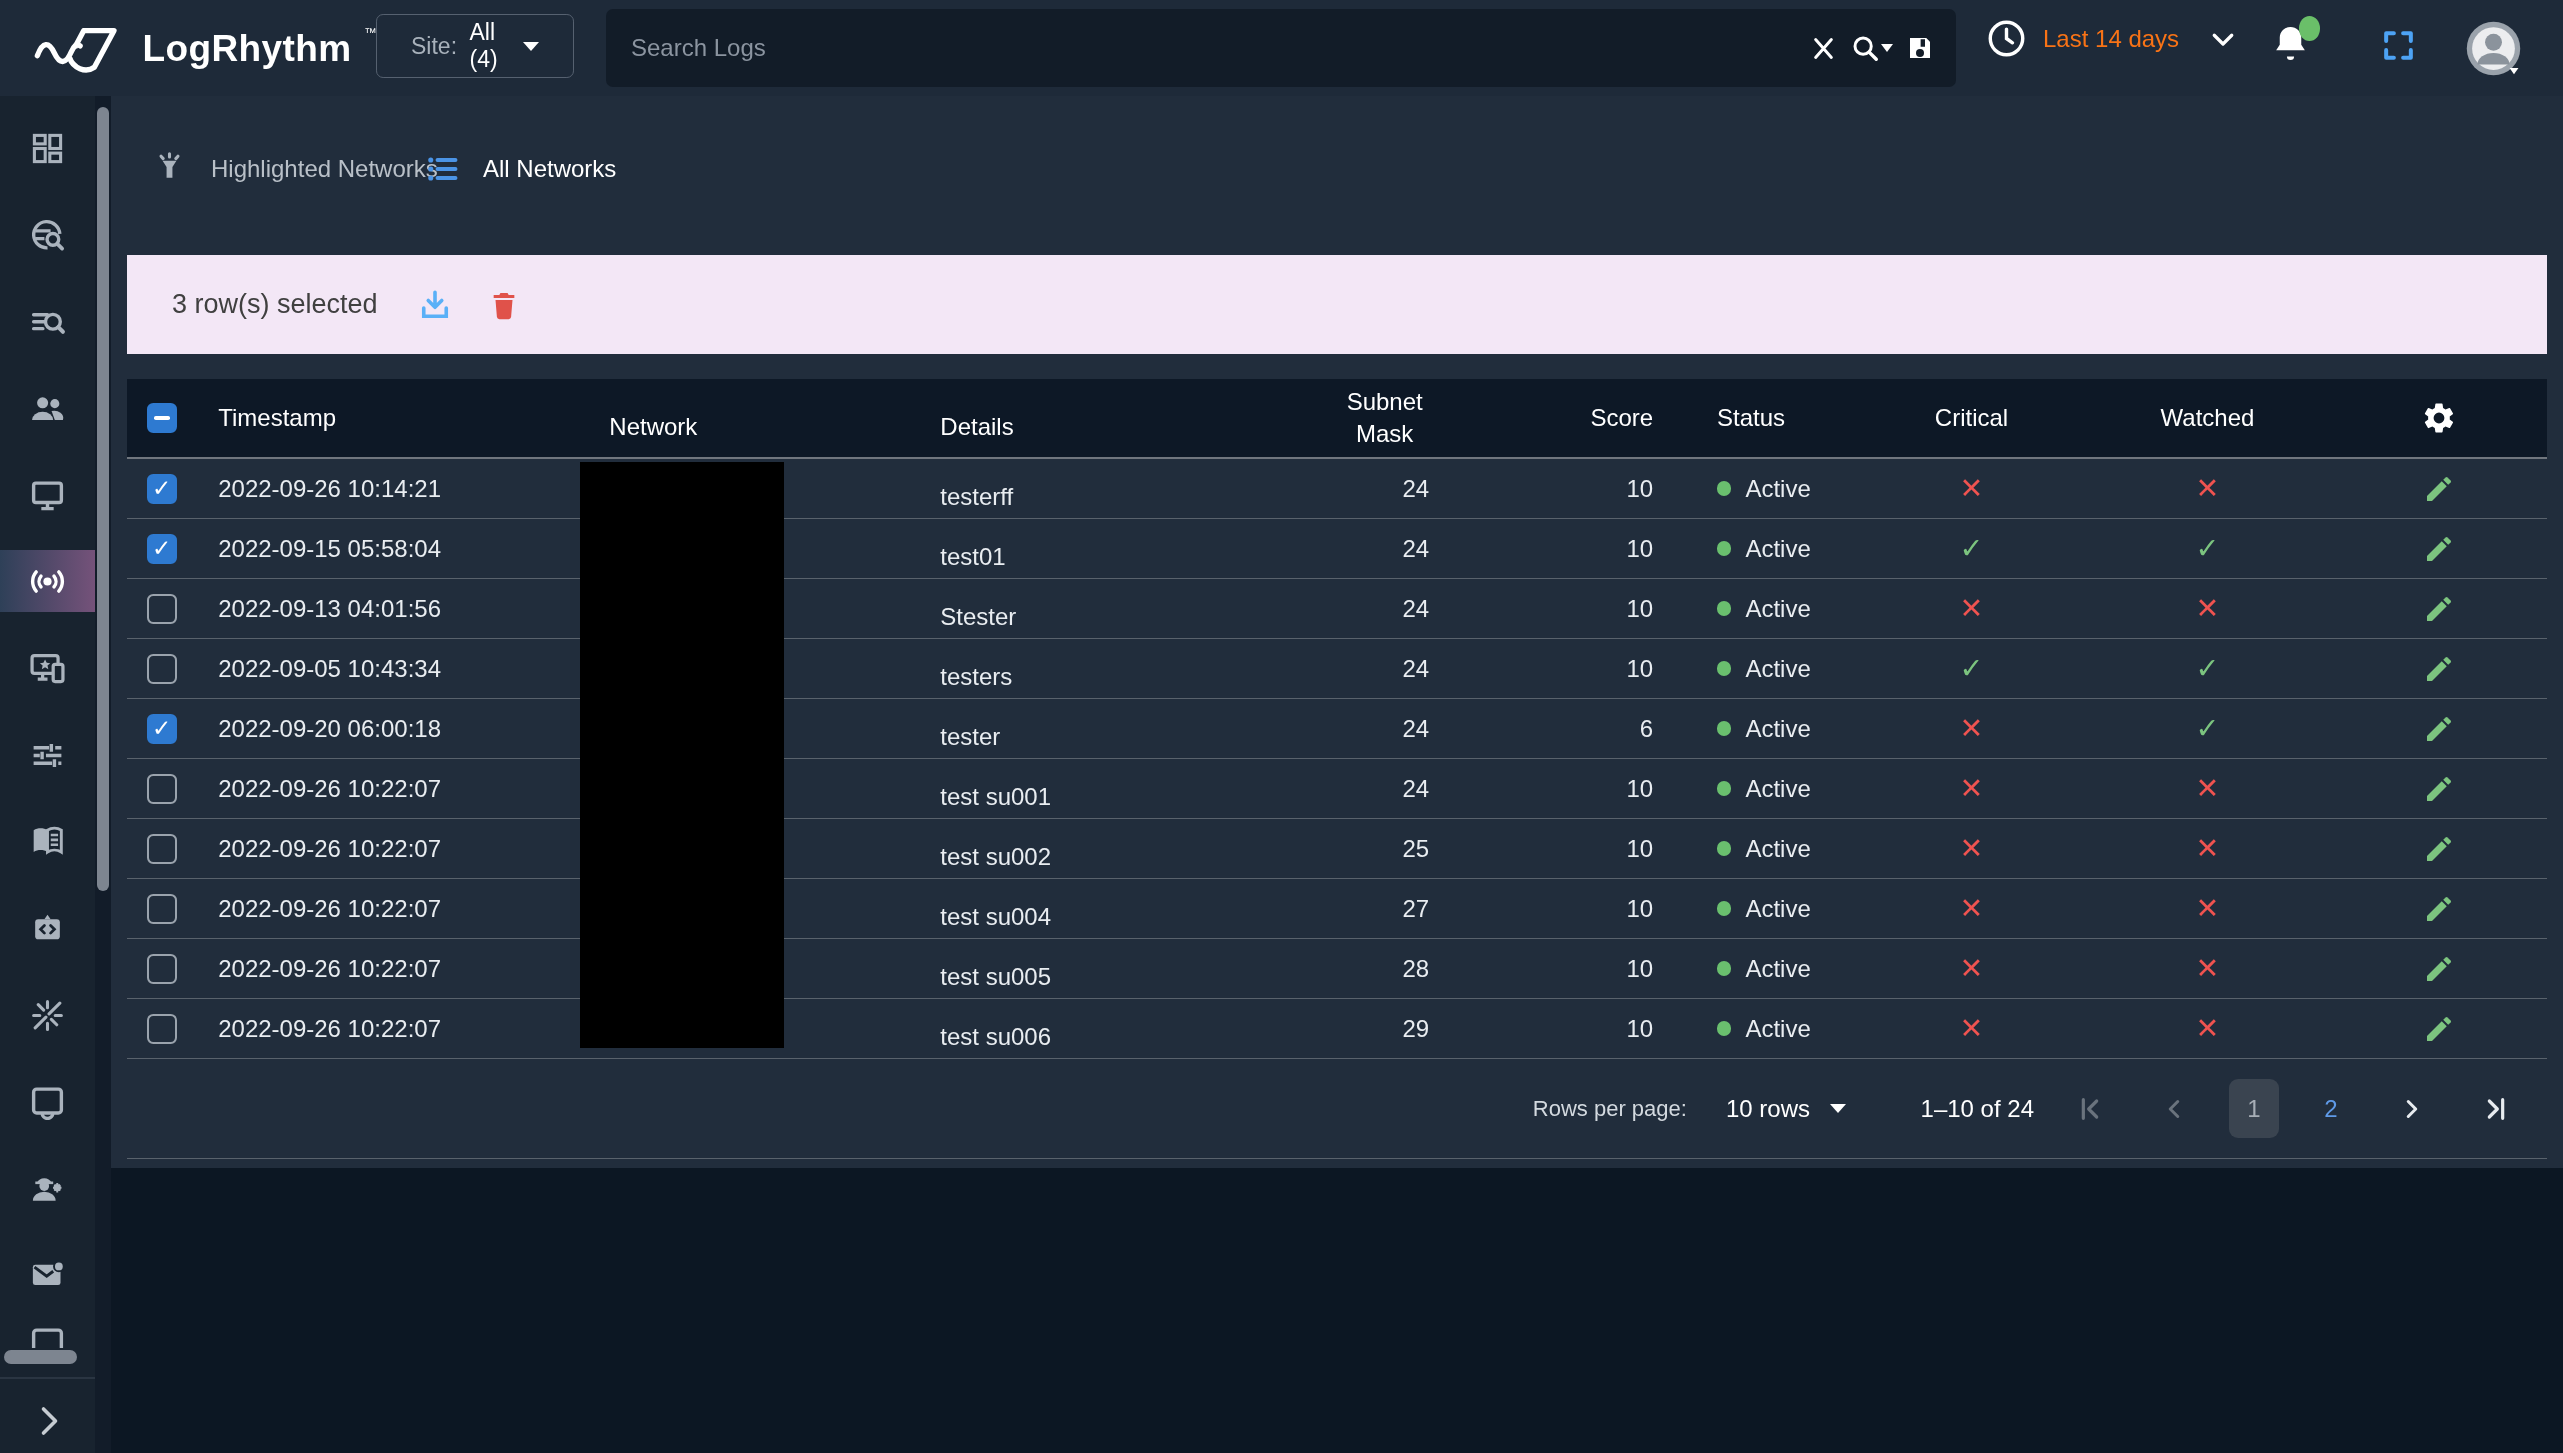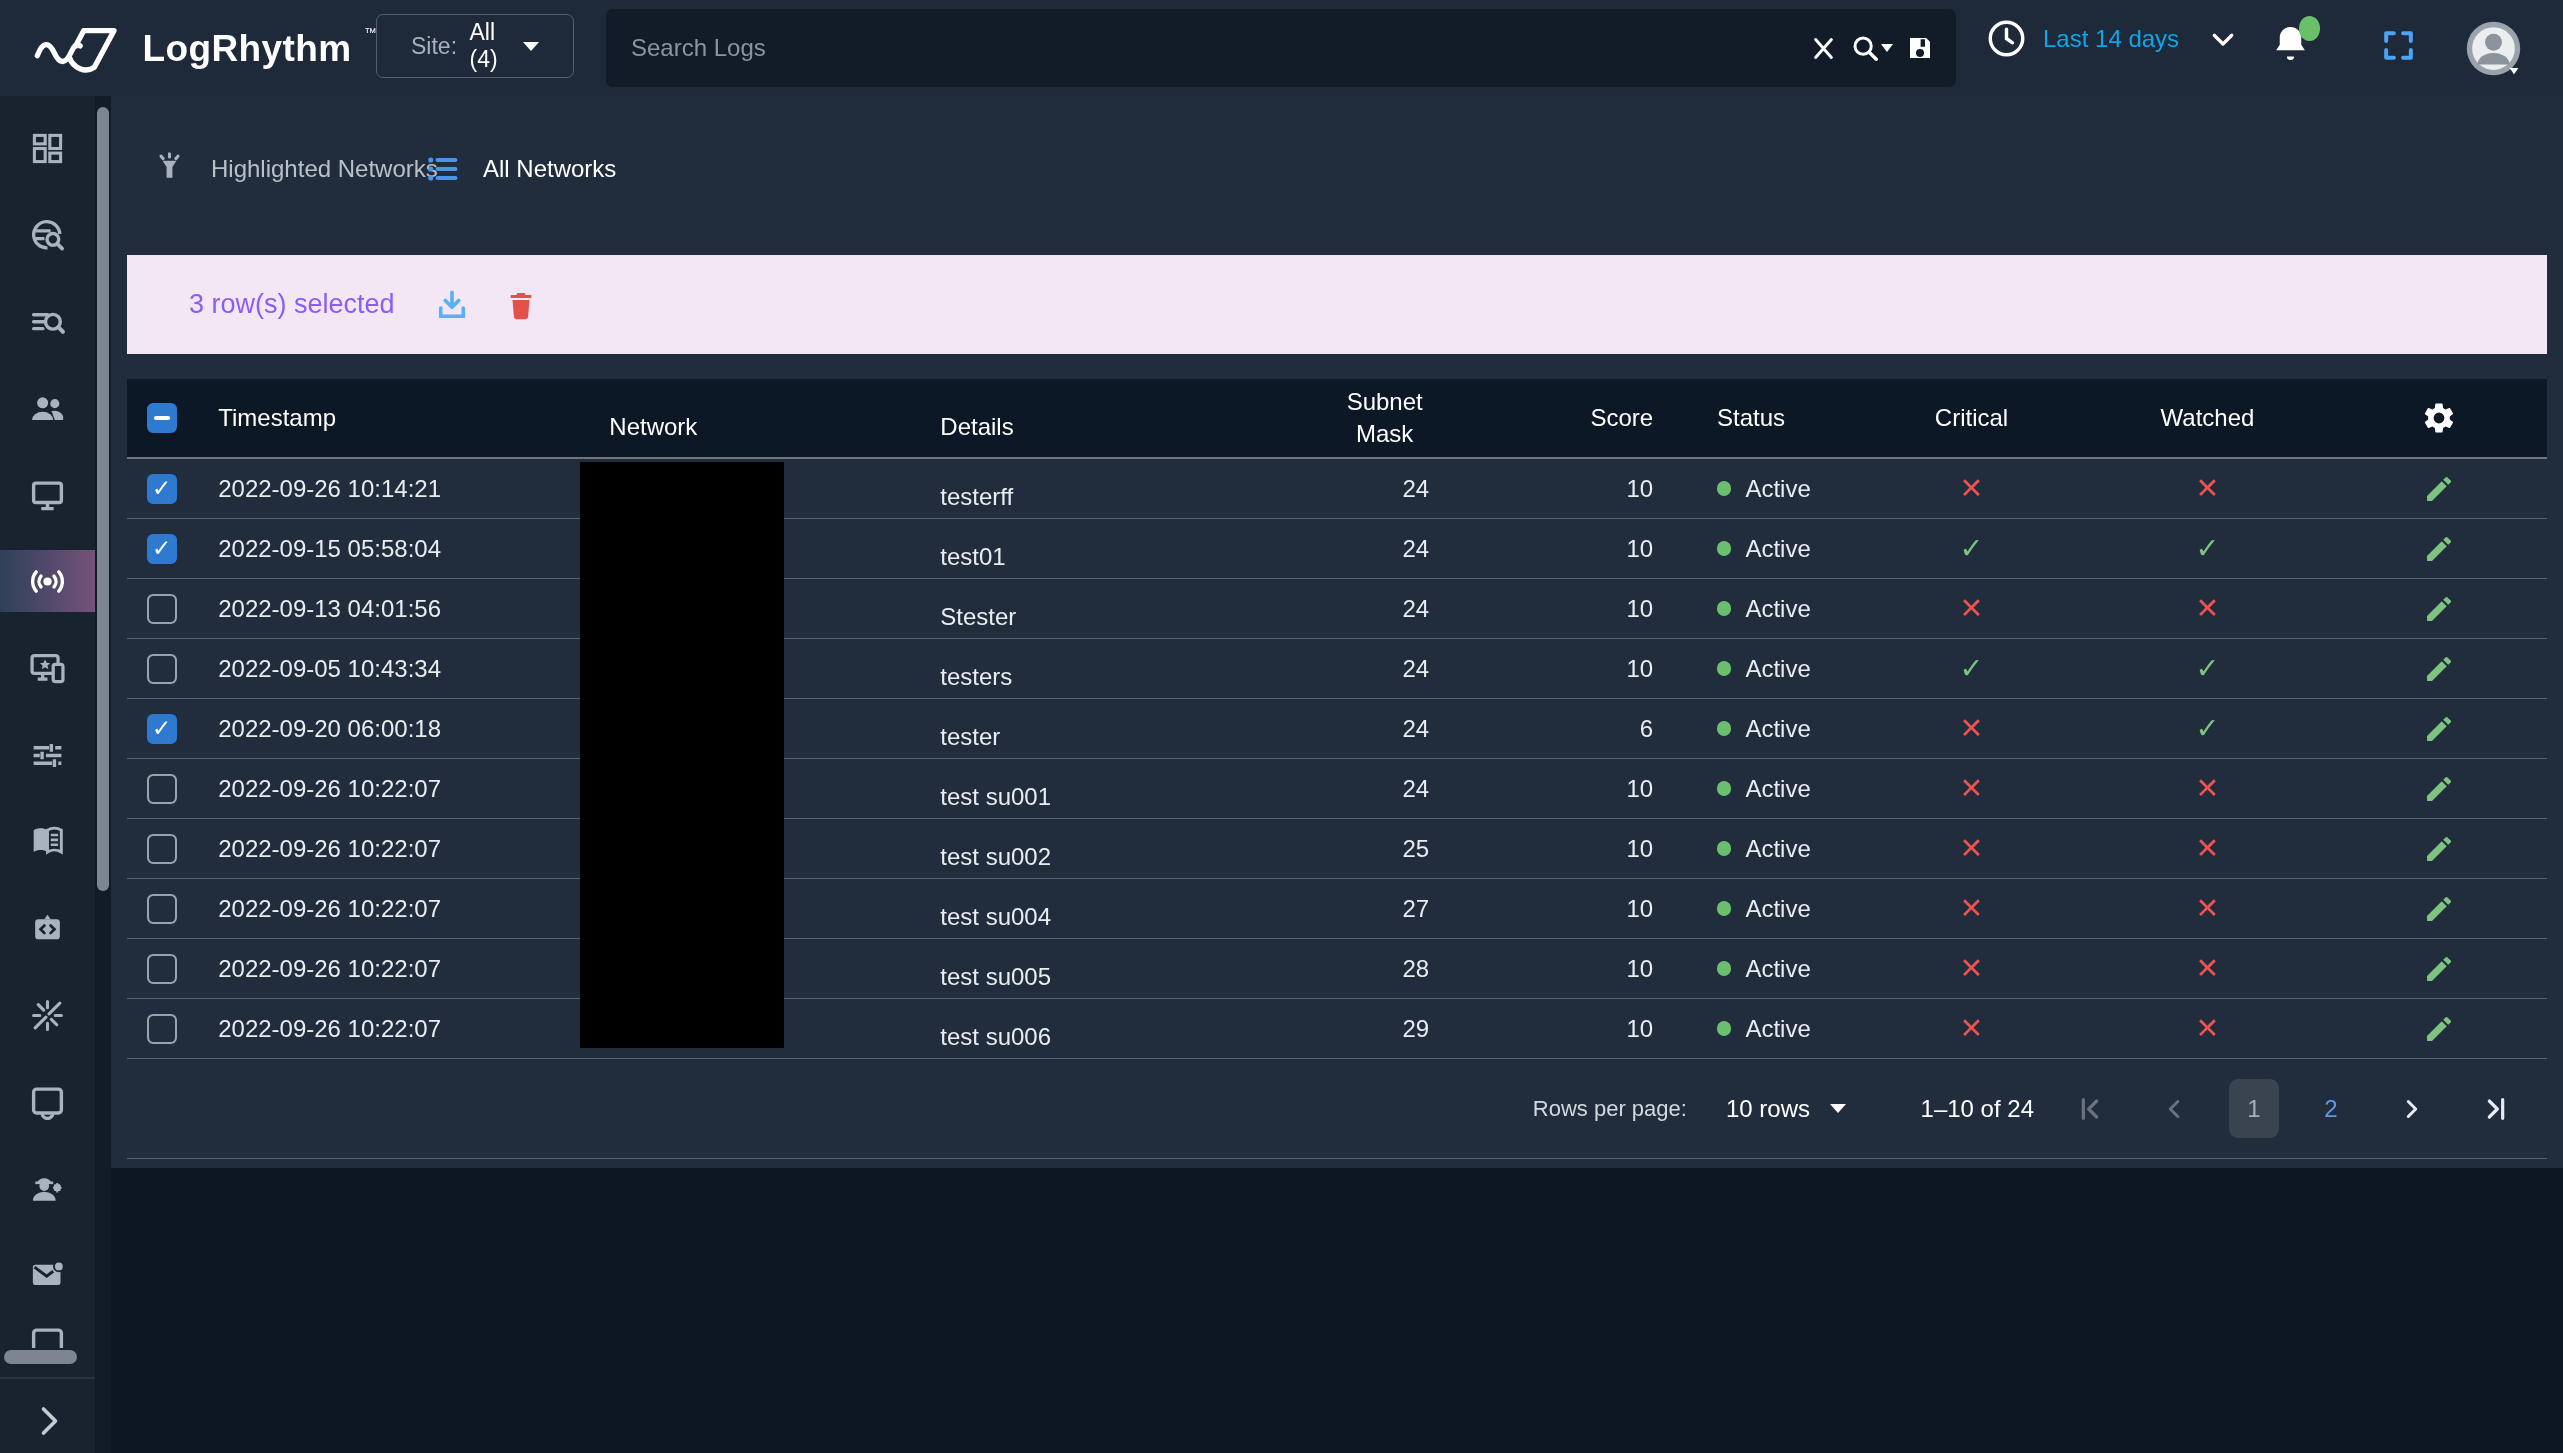--- a/index.html
+++ b/index.html
@@ -17,21 +17,21 @@
   #site-value { color:#fff; font-size:23px; }
   .caret-down { width:0; height:0; border-left:8px solid transparent; border-right:8px solid transparent; border-top:9.8px solid #fff; }
   #searchbox { position:absolute; left:606px; top:9px; width:1350px; height:78px; background:#121c28; border-radius:7px;
      display:flex; align-items:center; }
   #search-input { flex:1; background:transparent; border:none; outline:none; color:#dfe5ea; font-size:24px; padding:0 25px;
      font-family:"Liberation Sans","DejaVu Sans",sans-serif; }
   #search-input::placeholder { color:#8b94a0; }
   .sb-icon { display:flex; align-items:center; justify-content:center; width:48px; height:53px; cursor:pointer; }
   #search-caret { width:0;height:0;border-left:6.2px solid transparent;border-right:6.2px solid transparent;border-top:8px solid #fff; margin-left:1.8px;}
   #timerange { position:absolute; left:1986px; top:18px; display:flex; align-items:center; gap:16px; cursor:pointer; }
-  #timerange-label { color:#0ea5e9; font-size:24px; }
+  #timerange-label { color:#f97316; font-size:24px; }
   #bell-wrap { position:absolute; left:2269px; top:19.6px; width:53px; height:57px; cursor:pointer; }
   #bell-dot { position:absolute; right:1.8px; top:-3.6px; width:21.4px; height:25px; border-radius:50%; background:#6abf69; }
   #fullscreen-btn { position:absolute; left:2380px; top:27px; cursor:pointer; }
   #avatar { position:absolute; left:2465px; top:19.6px; width:57px; height:57px; cursor:pointer; }
 
   
   #sidebar { position:absolute; left:0; top:96px; width:95px; height:1357px; background:#18232f; z-index:4; }
   .side-item { position:absolute; left:0; width:95px; height:62px; display:flex; align-items:center; justify-content:center; cursor:pointer; }
   .side-item.active { background:linear-gradient(90deg,#2e4058 0%,#75527a 100%); }
   #side-footer-div { position:absolute; left:0; top:1281px; width:95px; height:1.8px; background:#2a3542; }
@@ -47,21 +47,21 @@
   .tab { position:absolute; display:flex; align-items:center; gap:23px; cursor:pointer; height:53px; }
   #tab-highlighted { left:40px; top:46px; }
   #tab-all { left:313px; top:46px; }
   .tab-label { font-size:24px; color:#b9c0c8; }
   #tab-all .tab-label { color:#ffffff; }
   #tab-underline { position:absolute; left:289px; top:248px; width:209px; height:5.3px; background:#3d7fd6; }
 
   
   #selbar { position:absolute; left:16px; top:159px; width:2420px; height:99px; background:#f3e7f6;
      display:flex; align-items:center; }
-  #selbar-text { color:#8b5cf6; font-size:27px; font-weight:500; margin-left:62px; }
+  #selbar-text { color:#404040; font-size:27px; font-weight:500; margin-left:45px; }
   #download-btn { margin-left:39px; cursor:pointer; display:flex; }
   #trash-btn { margin-left:34px; cursor:pointer; display:flex; }
 
   
   #table { position:absolute; left:16px; top:283px; width:2420px; }
   .trow { display:grid; grid-template-columns:85px 392px 331px 347px 149px 224px 205px 223px 249px 214px; align-items:center; }
   #thead { height:80px; background:#0d1826; border-bottom:2.7px solid #70767e; color:#fff; font-size:24px; font-weight:500; }
   .body-row { height:60px; border-bottom:1.8px solid #59626c; color:#e9edf1; font-size:24px; background:#212d3c; }
   .cell { display:flex; align-items:center; height:100%; }
   .c-check { padding-left:19.6px; }

